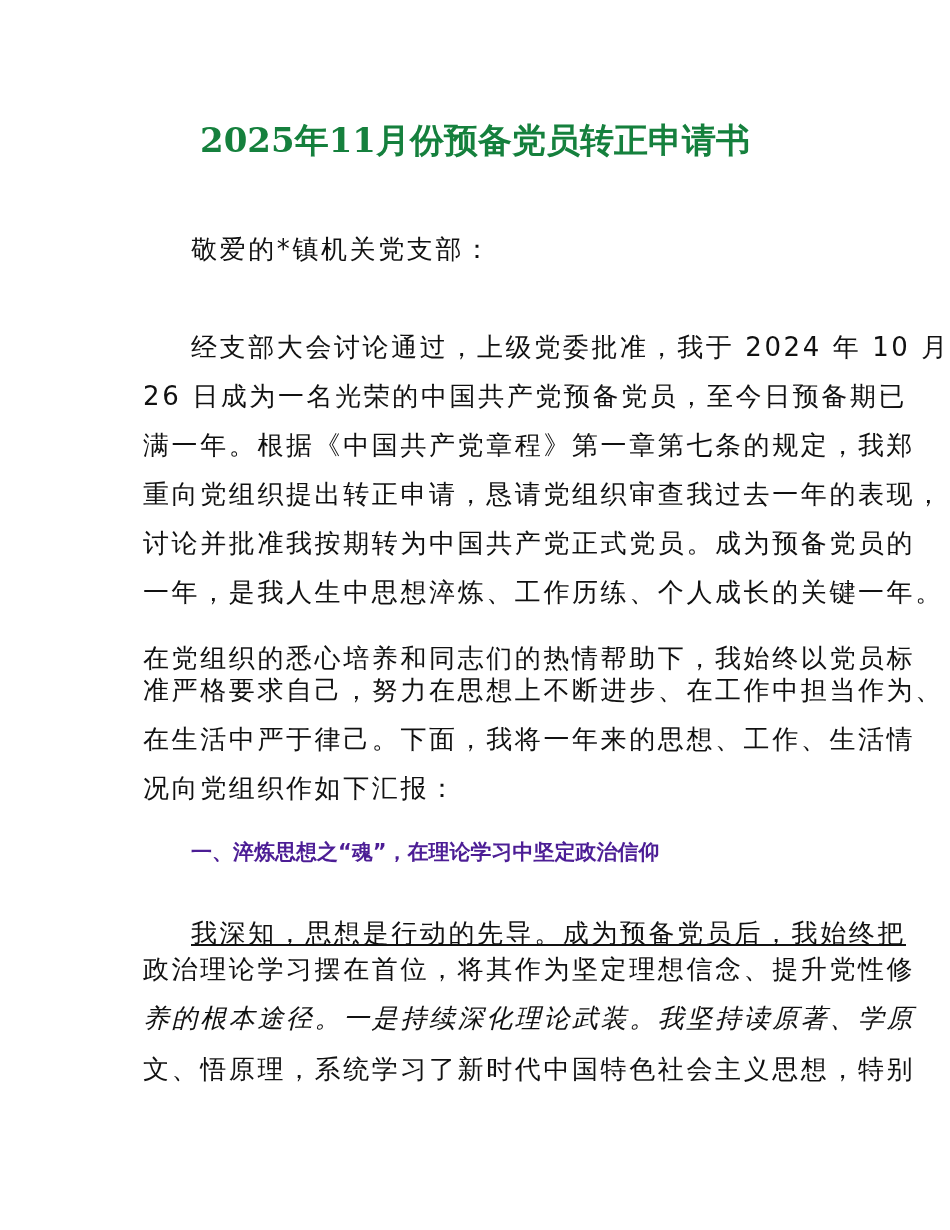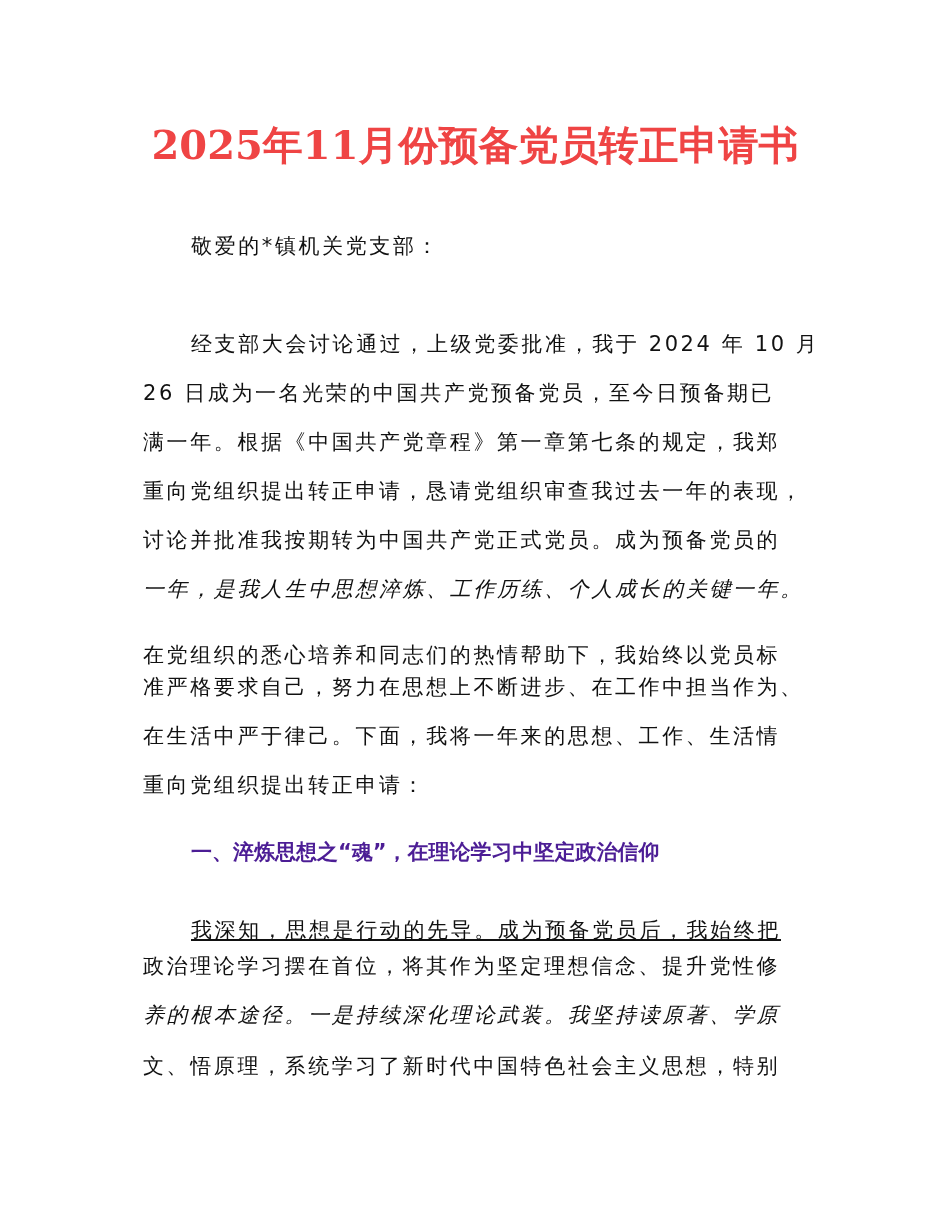--- a/index.html
+++ b/index.html
@@ -1,26 +1,26 @@
 <!DOCTYPE html>
 <html><head>
   <meta charset="utf-8">
   <style>
     html, body { margin: 0; padding: 0; background: #ffffff; }
     body { width: 950px; height: 1230px; position: relative; overflow: hidden; color: #111; }
     .page { position: absolute; left: 0; top: 0; width: 950px; height: 1230px; background: #fff; }
     .title {
       position: absolute; left: 0; top: 118px; width: 950px; text-align: center;
       font-family: "DejaVu Serif", "Liberation Serif", serif;
-      font-size: 40px; font-weight: bold; letter-spacing: 0px; color: #ef4444;
+      font-size: 34px; font-weight: bold; letter-spacing: 0px; color: #15803d;
     }
     .line {
       position: absolute; left: 143px;
       font-family: "DejaVu Sans", "Liberation Sans", sans-serif;
-      font-size: 21px; letter-spacing: 2.6px; white-space: nowrap; color: #111;
+      font-size: 26px; letter-spacing: 2.6px; white-space: nowrap; color: #111;
     }
     .line.indent { left: 191px; }
     .heading {
       position: absolute; left: 191px;
       font-family: "DejaVu Sans", "Liberation Sans", sans-serif;
       font-size: 21px; font-weight: bold; white-space: nowrap; color: #4c1d95;
     }
   </style>
 </head>
 <body>
@@ -28,25 +28,25 @@
 <div class="page">
   <div class="title">2025年11月份预备党员转正申请书</div>
 
   <div class="line indent" style="top:232px;">敬爱的*镇机关党支部：</div>
 
   <div class="line indent" style="top:330px;">经支部大会讨论通过，上级党委批准，我于 2024 年 10 月</div>
   <div class="line" style="top:379px;">26 日成为一名光荣的中国共产党预备党员，至今日预备期已</div>
   <div class="line" style="top:428px;">满一年。根据《中国共产党章程》第一章第七条的规定，我郑</div>
   <div class="line" style="top:477px;">重向党组织提出转正申请，恳请党组织审查我过去一年的表现，</div>
   <div class="line" style="top:526px;">讨论并批准我按期转为中国共产党正式党员。成为预备党员的</div>
-  <div class="line" style="top:575px;font-style:italic;">一年，是我人生中思想淬炼、工作历练、个人成长的关键一年。</div>
+  <div class="line" style="top:575px;">一年，是我人生中思想淬炼、工作历练、个人成长的关键一年。</div>
   <div class="line" style="top:641px;">在党组织的悉心培养和同志们的热情帮助下，我始终以党员标</div>
   <div class="line" style="top:673px;">准严格要求自己，努力在思想上不断进步、在工作中担当作为、</div>
   <div class="line" style="top:722px;">在生活中严于律己。下面，我将一年来的思想、工作、生活情</div>
-  <div class="line" style="top:771px;">重向党组织提出转正申请：</div>
+  <div class="line" style="top:771px;">况向党组织作如下汇报：</div>
 
   <div class="heading" style="top:838px;">一、淬炼思想之“魂”，在理论学习中坚定政治信仰</div>
 
   <div class="line indent" style="top:916px;text-decoration:underline;">我深知，思想是行动的先导。成为预备党员后，我始终把</div>
   <div class="line" style="top:952px;">政治理论学习摆在首位，将其作为坚定理想信念、提升党性修</div>
   <div class="line" style="top:1001px;font-style:italic;">养的根本途径。一是持续深化理论武装。我坚持读原著、学原</div>
   <div class="line" style="top:1052px;">文、悟原理，系统学习了新时代中国特色社会主义思想，特别</div>
 </div>
 
 </body></html>

